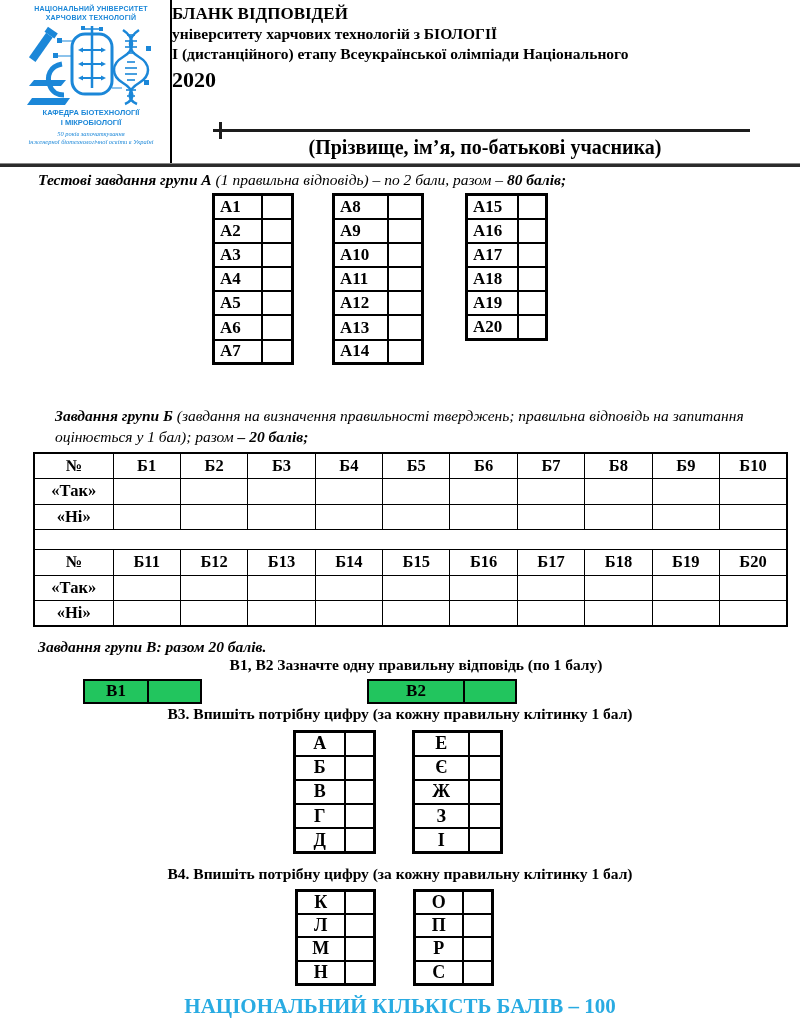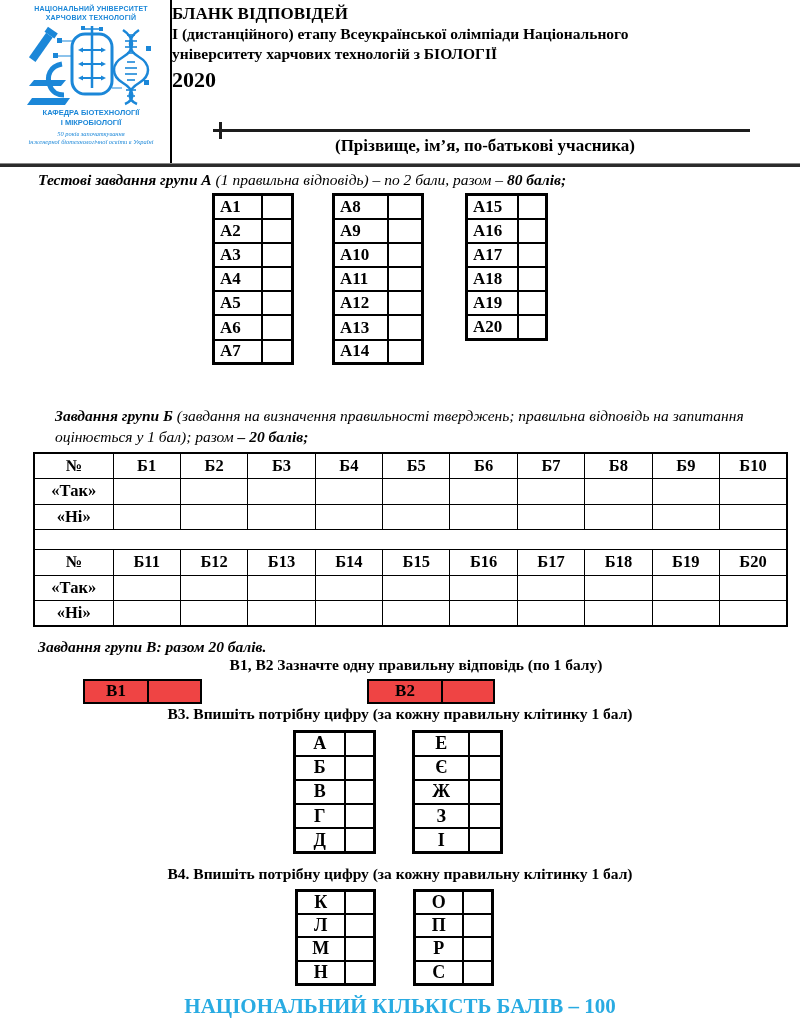--- a/index.html
+++ b/index.html
@@ -18,21 +18,21 @@
   .vdiv { position:absolute; left:170px; top:0; width:2px; height:164px; background:#000; }
 
   .htext { position:absolute; left:172px; top:3px; width:626px; text-align:left; font-weight:bold; }
   .title { font-size:17px; line-height:1.25; }
   .subtitle { font-size:15.5px; line-height:1.28; }
   .year { font-size:22px; margin-top:3px; }
 
   .name-line { position:absolute; left:213px; top:129px; width:537px; height:2.5px; background:#1d1d1d; }
   .name-line::before { content:""; position:absolute; left:6px; top:-7px; width:3px; height:17px; background:#1d1d1d; }
   .name-caption { position:absolute; left:172px; top:136px; width:626px; text-align:center;
-                  font-weight:bold; font-size:17px; }
+                  font-weight:bold; font-size:20px; }
   .thick-rule { position:absolute; left:0; top:163px; width:800px; height:3.5px;
                 background:#2b2b2b; border-top:1px solid #888; }
 
   
   .sec-heading { position:absolute; font-size:15.5px; line-height:1.35; }
   .bi { font-weight:bold; font-style:italic; }
   .it { font-style:italic; }
   .bold-center { position:absolute; left:0; width:800px; text-align:center; font-weight:bold; font-size:15.5px; }
   .sec-a-heading { left:38px; top:170px; width:740px; }
   .sec-b-heading { left:55px; top:406px; width:733px; }
@@ -58,25 +58,25 @@
 
   
   .b-table { position:absolute; left:33px; top:452px; width:755px; border-collapse:collapse;
              table-layout:fixed; border:2.5px solid #000; background:#fff; }
   .b-table td { border:1.5px solid #000; height:25.5px; text-align:center;
                 font-weight:bold; font-size:16.5px; vertical-align:middle; }
   .b-table td.c0 { width:79px; }
   .b-table tr.sp td { height:20px; }
 
   
-  .vbox { position:absolute; border-collapse:collapse; border:2px solid #000; background:#ef4444; }
+  .vbox { position:absolute; border-collapse:collapse; border:2px solid #000; background:#22c55e; }
   .vbox td { border:2px solid #000; height:22.5px; text-align:center; font-weight:bold;
              font-size:17px; vertical-align:middle; }
   .b1-box { left:83px;  top:679px; } .b1-box .lab{width:64px} .b1-box .ans{width:53px}
-  .b2-box { left:367px; top:679px; } .b2-box .lab{width:74px} .b2-box .ans{width:52px}
+  .b2-box { left:367px; top:679px; } .b2-box .lab{width:96px} .b2-box .ans{width:52px}
 
   
   .footer { position:absolute; left:0; top:994px; width:800px; text-align:center;
             font-weight:bold; font-size:21px; }
 </style>
 </head>
 <body>
 
 <div class="page">
 
@@ -151,22 +151,22 @@
     </div>
     <div class="logo-anniv">
       <span>50 років започаткування</span><br>
       <span>інженерної біотехнологічної освіти в Україні</span>
     </div>
   </div>
   <div class="vdiv"></div>
 
   <div class="htext">
     <div class="title">БЛАНК ВІДПОВІДЕЙ</div>
+    <div class="subtitle">університету харчових технологій з БІОЛОГІЇ</div>
     <div class="subtitle">І (дистанційного) етапу Всеукраїнської олімпіади Національного</div>
-    <div class="subtitle">університету харчових технологій з БІОЛОГІЇ</div>
     <div class="year">2020</div>
   </div>
 
   <div class="name-line"></div>
   <div class="name-caption">(Прізвище, ім’я, по-батькові учасника)</div>
   <div class="thick-rule"></div>
 
   <div class="sec-heading sec-a-heading">
     <span class="bi">Тестові завдання групи А </span><span class="it">(1 правильна відповідь) – по 2 бали, разом – </span><span class="bi">80 балів;</span>
   </div>

